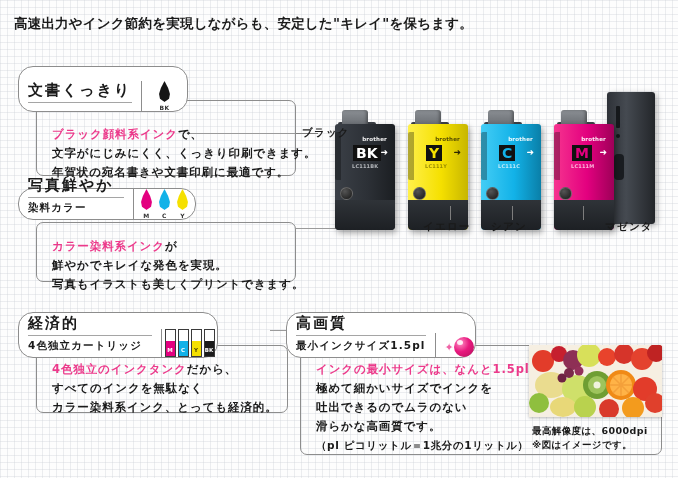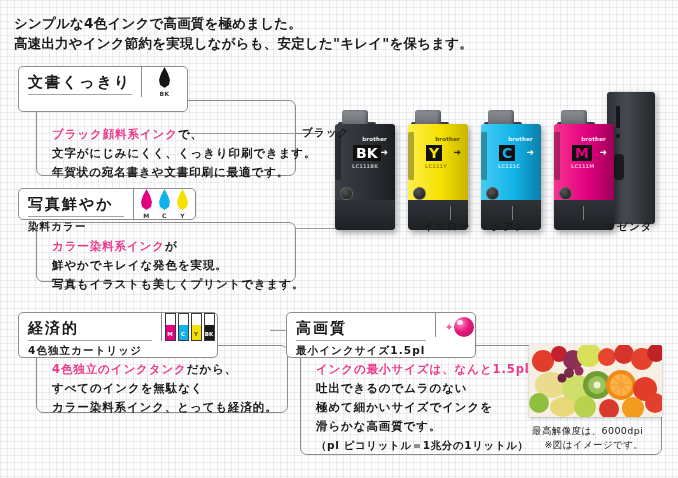--- a/index.html
+++ b/index.html
@@ -47,23 +47,23 @@
   }
   .line.h { height: 1px; }
   .line.v { width: 1px; }
 
   
   .titlebox {
     position: absolute;
     box-sizing: border-box;
     background: #ffffff;
     border: 1px solid #8d8d8d;
-    border-radius: 5px;
+    border-radius: 15px;
     display: flex;
-    align-items: flex-start;
+    align-items: flex-end;
     z-index: 3;
   }
   .titlebox .tb-text {
     box-sizing: border-box;
     padding: 6px 9px 5px 9px;
     display: flex;
     flex-direction: column;
     justify-content: center;
     flex: 1 1 auto;
   }
@@ -318,35 +318,33 @@
     height: 72px;
     z-index: 4;
     overflow: hidden;
     background: #f3e9d8;
     box-shadow: 0 1px 3px rgba(0,0,0,0.28);
   }
   .photocap {
     position: absolute;
     z-index: 4;
     font-size: 9.5px;
-    font-weight: normal;
+    font-weight: bold;
     color: #1a1a1a;
     letter-spacing: 0.4px;
     line-height: 14px;
     white-space: nowrap;
-    text-align: right;
   }
 </style>
 </head>
 <body>
 
 <div id="page">
 
   <div class="header">
-    <div>シンプルな4色インクで高画質を極めました。</div>
     <div>高速出力やインク節約を実現しながらも、安定した"キレイ"を保ちます。</div>
   </div>
 
   <div class="line h" style="left:188px; top:133px; width:108px;"></div>
 
   <div class="line h" style="left:296px; top:228px; width:84px;"></div>
   <div class="line v" style="left:380px; top:200px; height:29px;"></div>
 
   <div class="line h" style="left:270px; top:330px; width:28px;"></div>
 
@@ -448,22 +446,22 @@
       <div class="tb-sub">最小インクサイズ1.5pl</div>
     </div>
     <div class="tb-icon" style="width:50px; position:relative;">
       <span class="sparkle" style="left:9px; top:9px;">✦</span>
       <div class="sphere" style="margin-left:8px; margin-top:4px;"></div>
     </div>
   </div>
 
   <div class="calloutText" style="left:316px; top:360px;">
     <div><span class="hl">インクの最小サイズは、なんと1.5pl。</span></div>
+    <div>極めて細かいサイズでインクを</div>
     <div>吐出できるのでムラのない</div>
-    <div>極めて細かいサイズでインクを</div>
     <div>滑らかな高画質です。</div>
     <div class="note">（pl ピコリットル＝1兆分の1リットル）</div>
   </div>
 
   <div id="fruitphoto">
     <svg width="133" height="72" viewBox="0 0 133 72" xmlns="http://www.w3.org/2000/svg">
       <rect width="133" height="72" fill="#f6efe2"></rect>
       <circle cx="14" cy="16" r="11" fill="#e23c2a"></circle>
       <circle cx="30" cy="9" r="8" fill="#c61f2e"></circle>
       <circle cx="44" cy="15" r="10" fill="#8e2f55"></circle>

